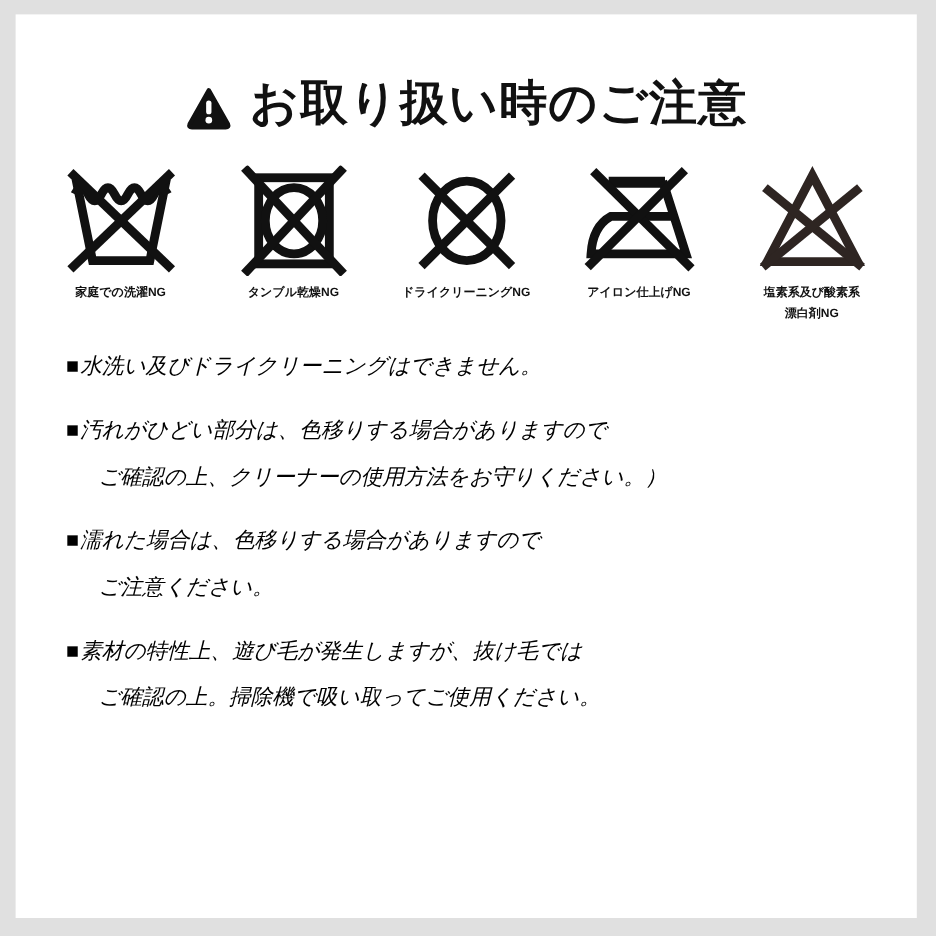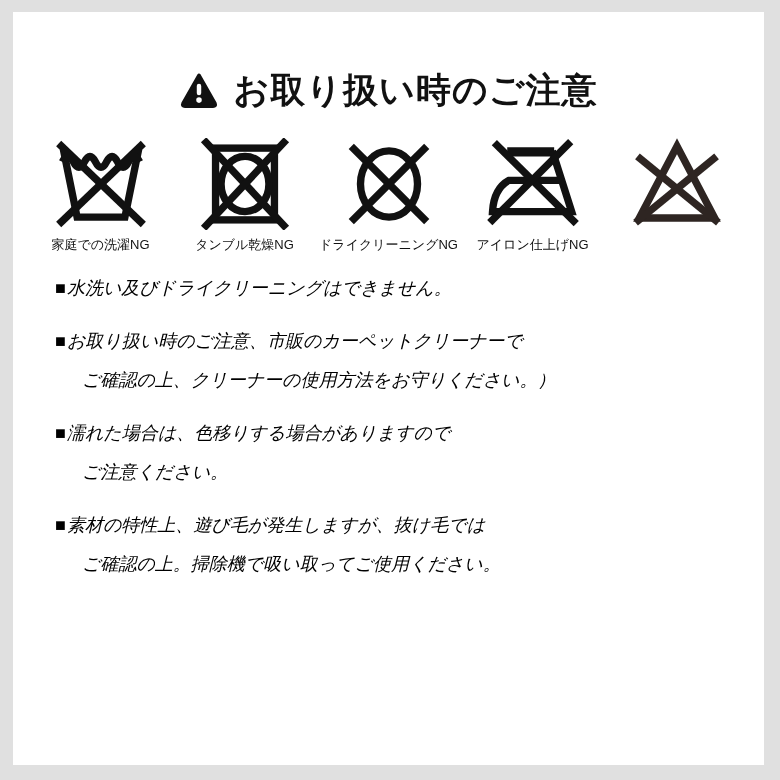--- a/index.html
+++ b/index.html
@@ -25,44 +25,45 @@
   .title-row {
     margin-top: 56px;
     display: flex;
     justify-content: center;
     align-items: center;
     gap: 14px;
     height: 44px;
   }
   .warning-icon svg { display: block; }
   .page-title {
-    font-size: 35px;
+    font-size: 40px;
     font-weight: 700;
     letter-spacing: 1px;
     line-height: 1.15;
     white-space: nowrap;
+    font-family: Liberation Mono, monospace;
   }
   
   .symbols-row {
     margin-top: 26px;
     display: flex;
     justify-content: center;
     gap: 4px;
   }
   .symbol-col {
     width: 140px;
     display: flex;
     flex-direction: column;
     align-items: center;
   }
   .symbol-col svg { display: block; width: 94px; height: 92px; }
   .symbol-label {
     margin-top: 6px;
-    font-size: 13px;
-    font-weight: 400;
+    font-size: 10px;
+    font-weight: 700;
     line-height: 17px;
     text-align: center;
     white-space: nowrap;
   }
   .bleach { color: var(--color-bleach_ink, #2e2522); }
   .bleach .symbol-label { color: var(--color-ink, #111111); }
   
   .notes {
     margin-top: 16px;
     padding-left: 42px;
@@ -149,33 +150,37 @@
         <div></div>
       </div>
     </div>
 
     <div class="symbol-col bleach">
       <svg viewBox="0 0 100 100" aria-hidden="true">
         <polygon points="50,9 9,87 91,87" fill="none" stroke="currentColor" stroke-width="8" stroke-linejoin="miter"></polygon>
         <line x1="7" y1="20" x2="95" y2="92" stroke="currentColor" stroke-width="8"></line>
         <line x1="93" y1="20" x2="5" y2="92" stroke="currentColor" stroke-width="8"></line>
       </svg>
+      <div class="symbol-label">
+        <div>塩素系及び酸素系</div>
+        <div>漂白剤NG</div>
+      </div>
     </div>
 
   </div>
 
   <div class="notes">
 
     <div class="note">
       <div class="note-line"><span class="bullet">■</span><span>水洗い及びドライクリーニングはできません。</span></div>
     </div>
 
 
     <div class="note">
-      <div class="note-line"><span class="bullet">■</span><span>お取り扱い時のご注意、市販のカーペットクリーナーで</span></div>
+      <div class="note-line"><span class="bullet">■</span><span>汚れがひどい部分は、色移りする場合がありますので</span></div>
       <div class="note-line cont">ご確認の上、クリーナーの使用方法をお守りください。）</div>
     </div>
 
     <div class="note">
       <div class="note-line"><span class="bullet">■</span><span>濡れた場合は、色移りする場合がありますので</span></div>
       <div class="note-line cont">ご注意ください。</div>
     </div>
 
     <div class="note">
       <div class="note-line"><span class="bullet">■</span><span>素材の特性上、遊び毛が発生しますが、抜け毛では</span></div>

